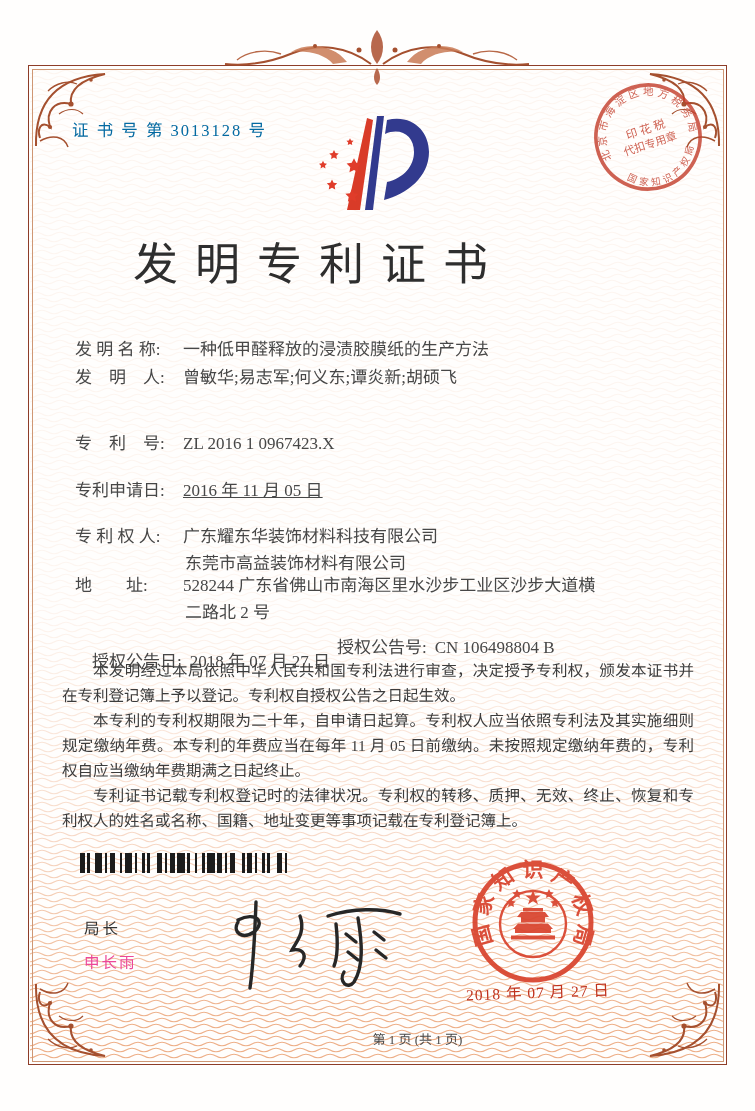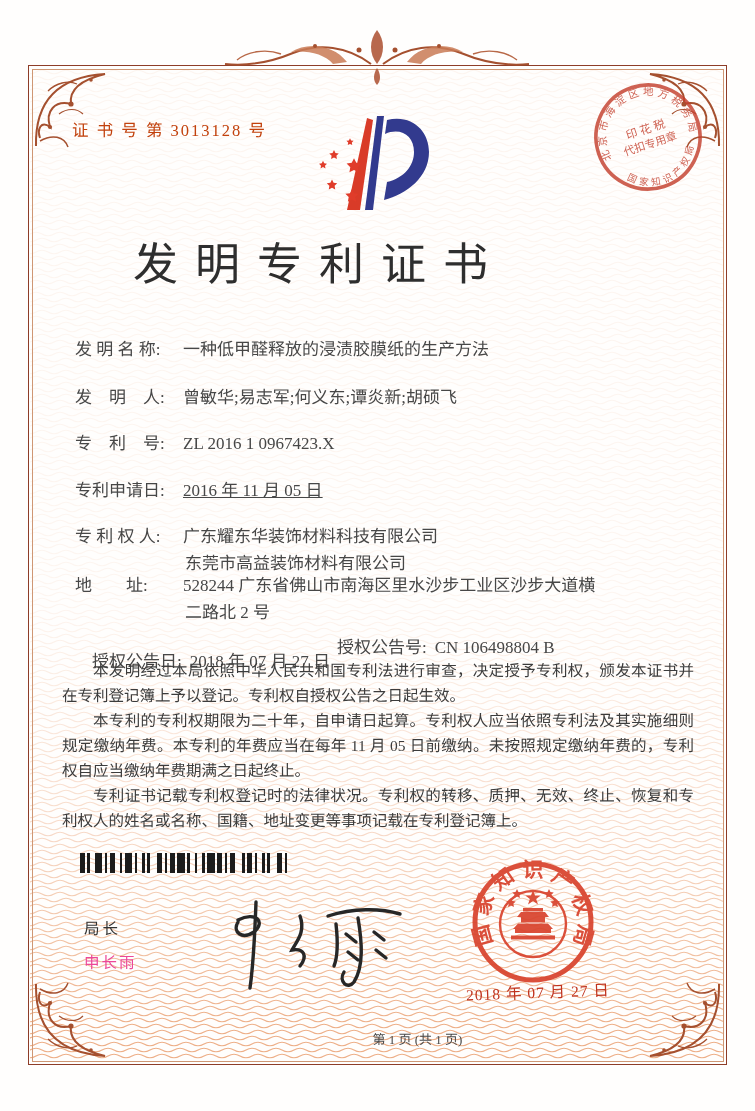--- a/index.html
+++ b/index.html
@@ -5,21 +5,21 @@
   html,body{margin:0;padding:0;background:#f4f3f1;}
   .page{position:relative;width:755px;height:1111px;background:#fffefd;overflow:hidden;
         font-family:"Liberation Serif","DejaVu Serif",serif;color:#3d3d3d;}
   .abs{position:absolute;}
   
   .frame-outer{position:absolute;left:28px;top:65px;width:697px;height:998px;
                border:1.6px solid #8e3d28;}
   .frame-inner{position:absolute;left:2.5px;top:2.5px;right:2.5px;bottom:2.5px;
                border:1px solid #cf9774;}
   
-  .cert-no{left:72px;top:117px;font-size:16.5px;letter-spacing:2px;color:#c2410c;}
+  .cert-no{left:72px;top:117px;font-size:16.5px;letter-spacing:2px;color:#0369a1;}
   .title{left:0;top:228px;width:621px;margin:0;text-align:center;font-size:45px;
          font-weight:normal;letter-spacing:17px;padding-left:17px;color:#2e2e2e;box-sizing:border-box;}
   .frow{left:75px;width:620px;font-size:17px;line-height:19px;color:#474747;}
   .flabel{display:inline-block;width:108px;white-space:pre;vertical-align:top;}
   .fvalue{white-space:pre;}
   .fline2{padding-left:110px;margin-top:8px;white-space:pre;}
   .grant{left:75px;top:627px;font-size:17px;color:#474747;white-space:pre;}
   .grant .gv{margin-left:8px;}
   .grant .gl2{position:absolute;left:262px;top:6px;}
   .paras{left:62px;top:658px;width:632px;font-size:15.5px;line-height:25px;
@@ -279,21 +279,21 @@
       <text x="60" y="56" text-anchor="middle" font-size="11.5">印 花 税</text>
       <text x="60" y="71" text-anchor="middle" font-size="11">代扣专用章</text>
     </g>
   </svg>
 
   <h1 class="abs title">发明专利证书</h1>
 
   <div class="abs frow" style="top:340px;">
     <span class="flabel">发 明 名 称:</span><span class="fvalue">一种低甲醛释放的浸渍胶膜纸的生产方法</span>
   </div>
-  <div class="abs frow" style="top:388px;">
+  <div class="abs frow" style="top:368px;">
     <span class="flabel">发　明　人:</span><span class="fvalue">曾敏华;易志军;何义东;谭炎新;胡硕飞</span>
   </div>
   <div class="abs frow" style="top:434px;">
     <span class="flabel">专　利　号:</span><span class="fvalue">ZL 2016 1 0967423.X</span>
   </div>
   <div class="abs frow" style="top:481px;text-decoration:underline;">
     <span class="flabel">专利申请日:</span><span class="fvalue">2016 年 11 月 05 日</span>
   </div>
   <div class="abs frow" style="top:527px;">
     <span class="flabel">专 利 权 人:</span><span class="fvalue">广东耀东华装饰材料科技有限公司</span>

